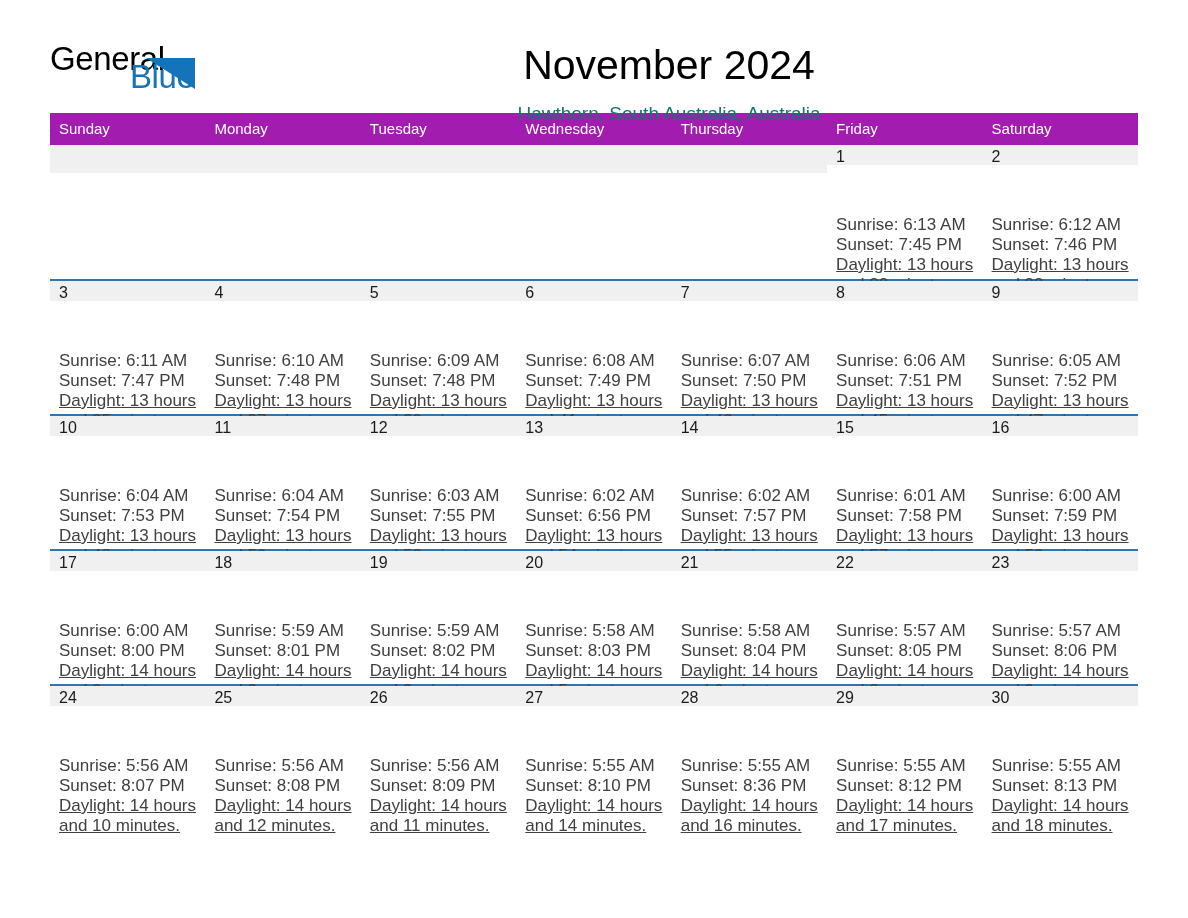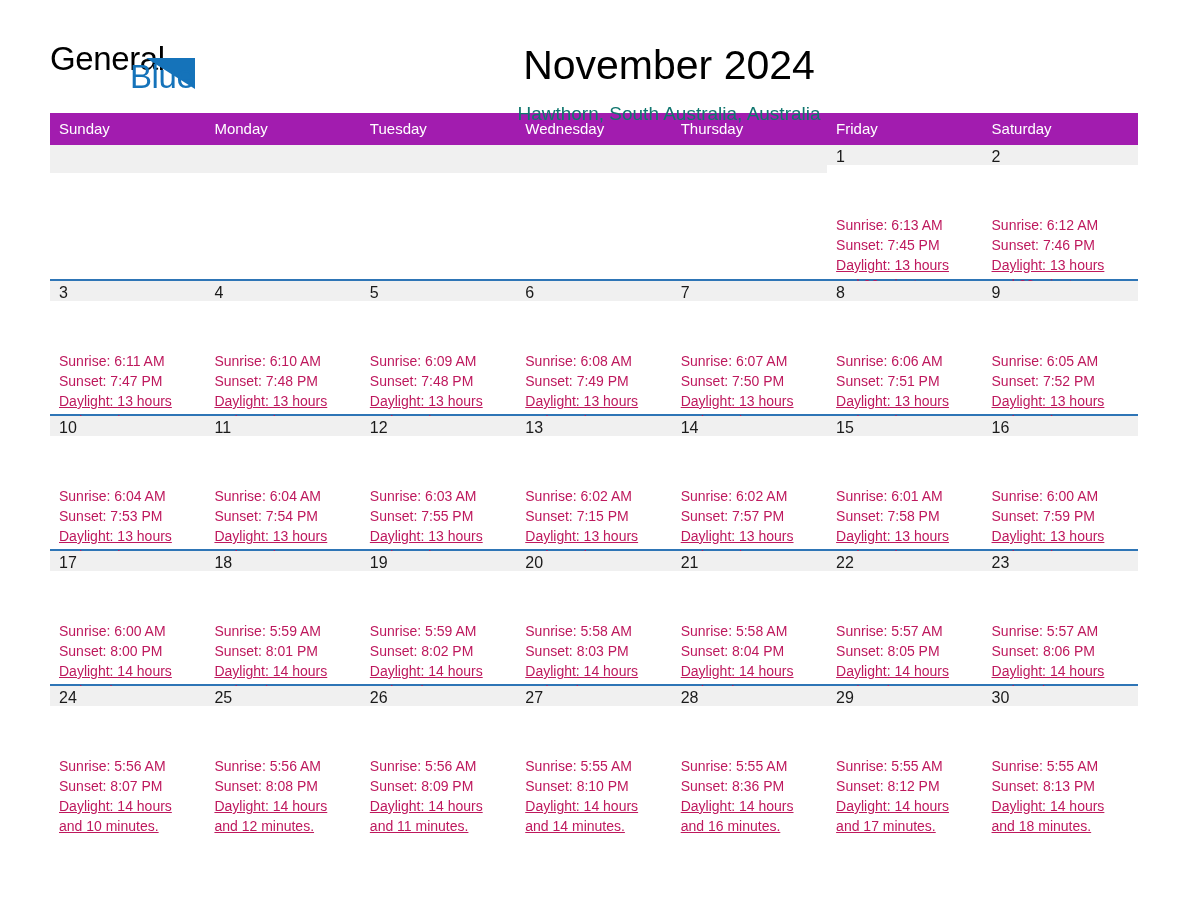--- a/index.html
+++ b/index.html
@@ -127,23 +127,23 @@
   .daynum-band {
     background: #f0f0f0;
     height: 28px;
     padding: 4px 0 0 9px;
     font-size: 16px;
     line-height: 1;
     color: #1a1a1a;
   }
   .cell-body {
     padding: 7px 8px 0 9px;
-    font-size: 14px;
+    font-size: 17px;
     line-height: 20px;
-    color: #be185d;
+    color: #404040;
     margin-top: 43px;
   }
   .cell-body div { white-space: nowrap; }
   .cell-body .wrap { white-space: normal; text-decoration: underline; }
 </style>
 </head>
 <body>
 
 <div class="page">
 
@@ -361,21 +361,21 @@
                 <div>Sunset: 7:55 PM</div>
                 <div class="wrap">Daylight: 13 hours and 52 minutes.</div>
               </div>
             </div>
           </td>
           <td>
             <div class="cell">
               <div class="daynum-band">13</div>
               <div class="cell-body">
                 <div>Sunrise: 6:02 AM</div>
-                <div>Sunset: 7:15 PM</div>
+                <div>Sunset: 6:56 PM</div>
                 <div class="wrap">Daylight: 13 hours and 54 minutes.</div>
               </div>
             </div>
           </td>
           <td>
             <div class="cell">
               <div class="daynum-band">14</div>
               <div class="cell-body">
                 <div>Sunrise: 6:02 AM</div>
                 <div>Sunset: 7:57 PM</div>

